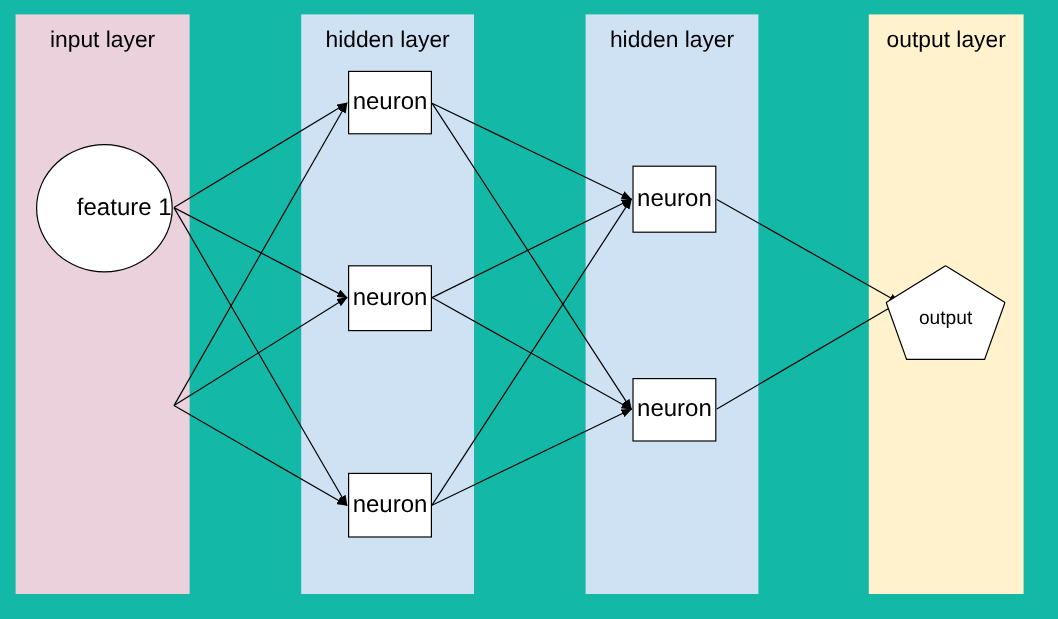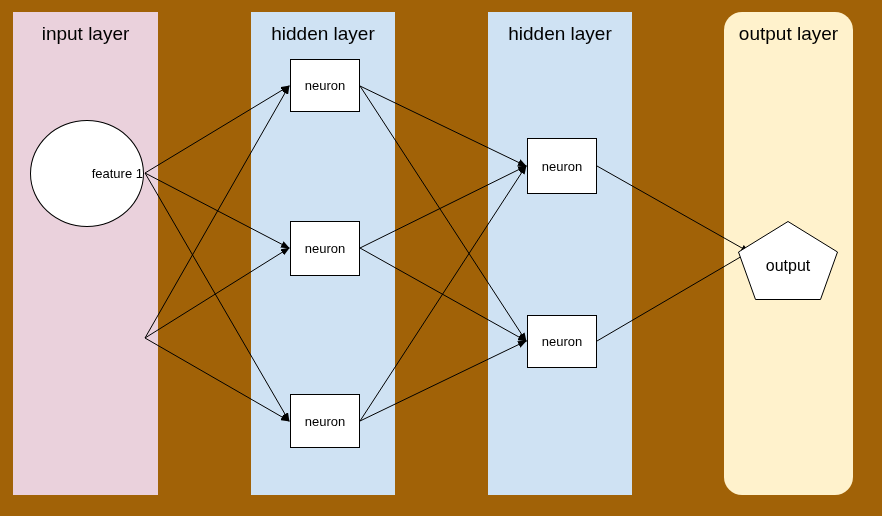--- a/index.html
+++ b/index.html
@@ -4,51 +4,51 @@
 <style>
   html, body {
     margin: 0;
     padding: 0;
     background: #000000;
   }
   #canvas {
     position: relative;
     width: 882px;
     height: 516px;
-    background: #a16207;
+    background: #14b8a6;
     overflow: hidden;
     font-family: "Liberation Sans", sans-serif;
     color: #000000;
   }
   .panel {
     position: absolute;
     top: 12px;
     height: 483px;
   }
   #panel-input  { left: 13px;  width: 145px; }
   #panel-h1     { left: 251px; width: 144px; }
   #panel-h2     { left: 488px; width: 144px; }
-  #panel-output { left: 724px; width: 129px; border-radius: 18px; }
+  #panel-output { left: 724px; width: 129px; }
   .panel-label {
     width: 100%;
     text-align: center;
     padding-top: 10px;
     font-size: 19px;
     line-height: 23px;
     color: #000000;
   }
   .node {
     position: absolute;
     box-sizing: border-box;
     background: #ffffff;
     border: 1px solid #000000;
     display: flex;
     align-items: center;
     justify-content: center;
-    font-size: 13px;
+    font-size: 20px;
     z-index: 3;
   }
   .node.circle { border-radius: 50%; justify-content: flex-end; }
   #node-feature1 { left: 30px;  top: 120px; width: 114px; height: 107px; }
   #node-feature2 { left: 31px;  top: 285px; width: 114px; height: 107px; }
   #node-h1n1 { left: 290px; top: 59px;  width: 70px; height: 53px; }
   #node-h1n2 { left: 290px; top: 221px; width: 70px; height: 55px; }
   #node-h1n3 { left: 290px; top: 394px; width: 70px; height: 54px; }
   #node-h2n1 { left: 527px; top: 138px; width: 70px; height: 56px; }
   #node-h2n2 { left: 527px; top: 315px; width: 70px; height: 53px; }

